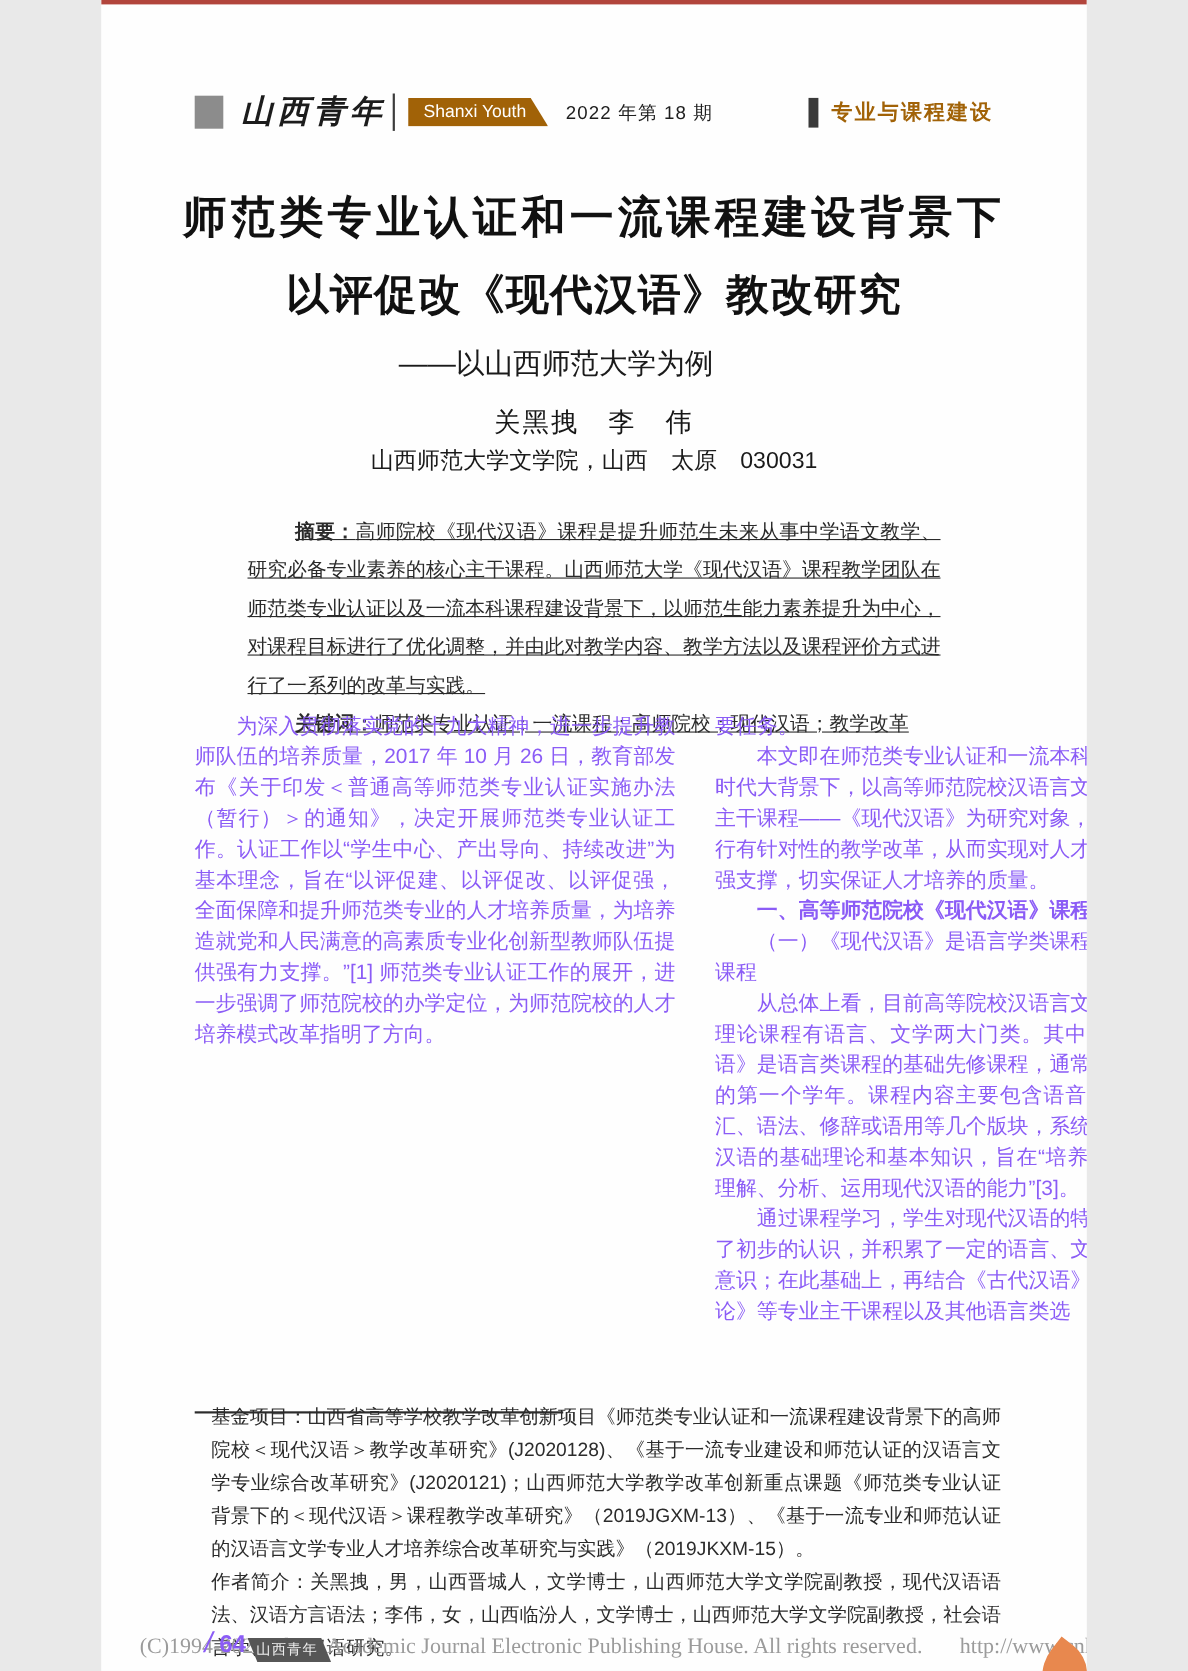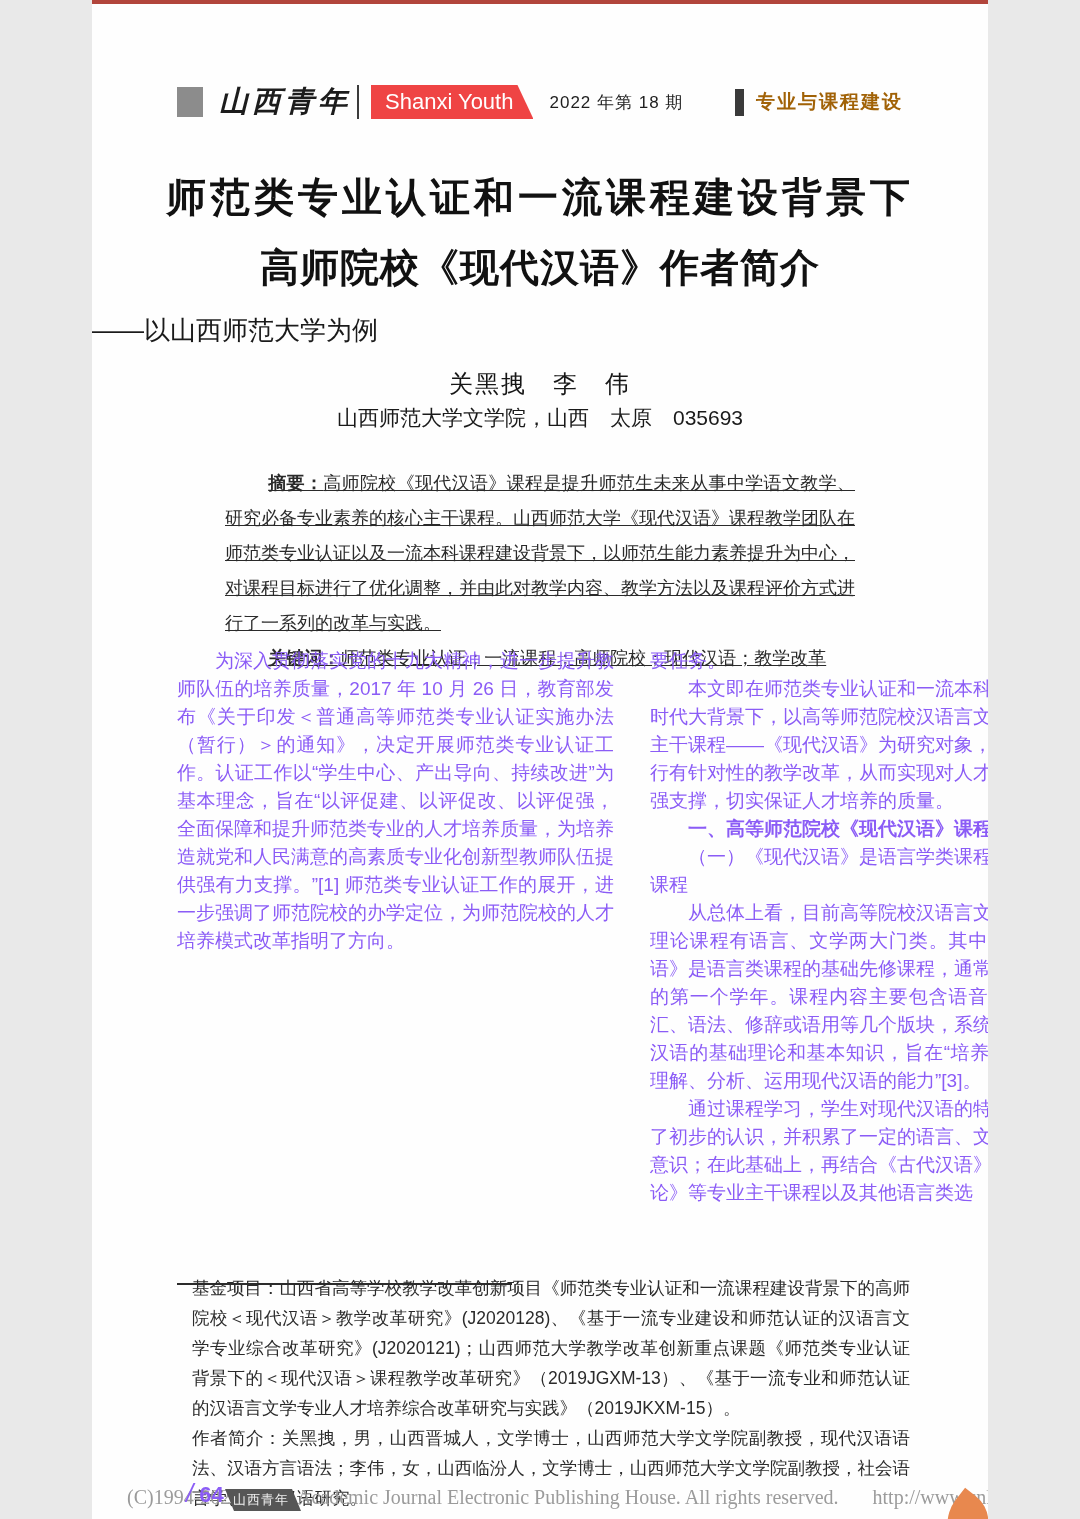--- a/index.html
+++ b/index.html
@@ -11,33 +11,33 @@
   
   .top-line { position:absolute; top:0; left:0; width:100%; height:4px; background:#b2453c; }
 
   
   .header { position:absolute; top:82px; left:85px; right:85px; height:40px;
             display:flex; align-items:center; }
   .logo-square { width:26px; height:30px; background:#8c8c8c; flex:0 0 auto; }
   .logo-cn { font-family:"DejaVu Serif", serif; font-style:italic; font-weight:bold;
              font-size:29px; color:#1c1c1c; margin-left:16px; letter-spacing:4px; }
   .logo-divider { width:2px; height:34px; background:#3c3c3c; margin:0 12px 0 6px; }
-  .logo-en-badge { background:#ef4444; color:#fff; font-size:22px; padding:4px 20px 4px 14px;
+  .logo-en-badge { background:#a16207; color:#fff; font-size:16px; padding:4px 20px 4px 14px;
                    clip-path:polygon(0 0, calc(100% - 16px) 0, 100% 100%, 0 100%); }
   .issue { font-size:17px; margin-left:16px; letter-spacing:1px; color:#1e1e1e; }
   .header-right { margin-left:auto; display:flex; align-items:center; }
   .section-bar { width:9px; height:27px; background:#3a3a3a; margin-right:12px; }
   .section-title { font-size:19px; font-weight:bold; letter-spacing:2px; color:#a16207; }
 
   
   .title-block { position:absolute; top:170px; left:0; right:0; text-align:center;
                  font-family:"Liberation Serif", serif; color:#111; }
   .title-line1 { font-size:40px; font-weight:bold; letter-spacing:4px; }
   .title-line2 { font-size:39px; font-weight:bold; letter-spacing:1px; margin-top:16px; }
-  .title-sub { font-size:26px; text-align:left; padding-right:69px; margin-top:18px;
+  .title-sub { font-size:26px; text-align:center; padding-right:69px; margin-top:18px;
                font-family:"Liberation Sans", sans-serif; color:#1a1a1a; }
 
   .authors { position:absolute; top:368px; left:0; right:0; text-align:center;
              font-size:24px; letter-spacing:2px; color:#161616; }
   .affiliation { position:absolute; top:404px; left:0; right:0; text-align:center;
                  font-size:21px; color:#1a1a1a; }
 
   
   .abstract { position:absolute; top:466px; left:133px; right:133px;
               font-family:"Liberation Serif", serif; font-size:18px;
@@ -88,26 +88,26 @@
     <div class="logo-en-badge">Shanxi Youth</div>
     <div class="issue">2022 年第 18 期</div>
     <div class="header-right">
       <div class="section-bar"></div>
       <div class="section-title">专业与课程建设</div>
     </div>
   </div>
 
   <div class="title-block">
     <div class="title-line1">师范类专业认证和一流课程建设背景下</div>
-    <div class="title-line2">高师院校《现代汉语》作者简介</div>
+    <div class="title-line2">以评促改《现代汉语》教改研究</div>
     <div class="title-sub">——以山西师范大学为例</div>
   </div>
 
   <div class="authors">关黑拽　李　伟</div>
-  <div class="affiliation">山西师范大学文学院，山西　太原　035693</div>
+  <div class="affiliation">山西师范大学文学院，山西　太原　030031</div>
 
   <div class="abstract">
     <p><span class="lbl">摘要：</span><span>高师院校《现代汉语》课程是提升师范生未来从事中学语文教学、研究必备专业素养的核心主干课程。山西师范大学《现代汉语》课程教学团队在师范类专业认证以及一流本科课程建设背景下，以师范生能力素养提升为中心，对课程目标进行了优化调整，并由此对教学内容、教学方法以及课程评价方式进行了一系列的改革与实践。</span></p>
     <p><span class="lbl">关键词：</span><span>师范类专业认证；一流课程；高师院校；现代汉语；教学改革</span></p>
   </div>
 
   <div class="columns">
     <div class="col">
       <p>为深入贯彻落实党的十九大精神，进一步提升教师队伍的培养质量，2017 年 10 月 26 日，教育部发布《关于印发＜普通高等师范类专业认证实施办法（暂行）＞的通知》，决定开展师范类专业认证工作。认证工作以“学生中心、产出导向、持续改进”为基本理念，旨在“以评促建、以评促改、以评促强，全面保障和提升师范类专业的人才培养质量，为培养造就党和人民满意的高素质专业化创新型教师队伍提供强有力支撑。”[1] 师范类专业认证工作的展开，进一步强调了师范院校的办学定位，为师范院校的人才培养模式改革指明了方向。</p>
     </div>

